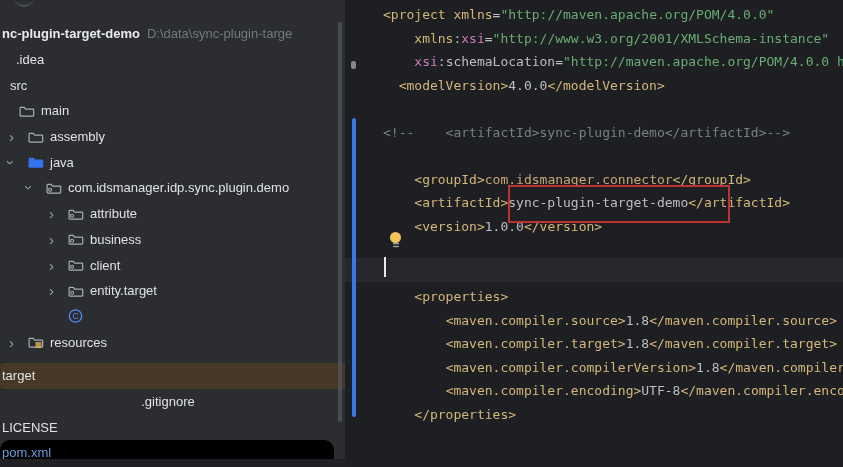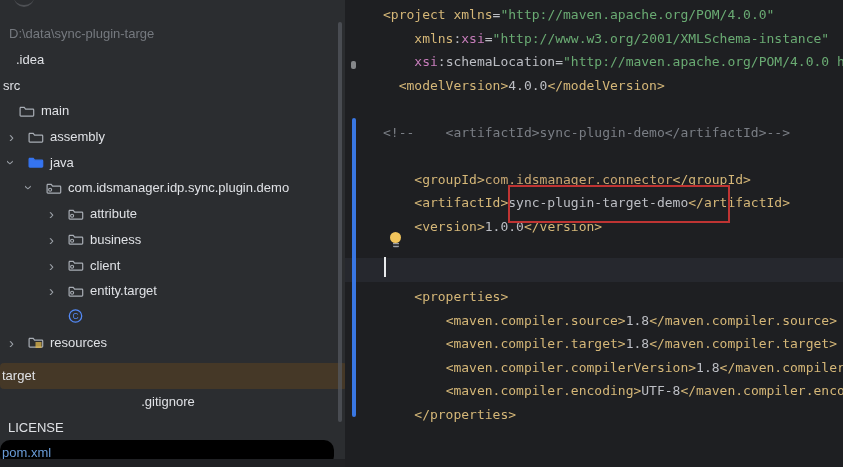--- a/index.html
+++ b/index.html
@@ -55,27 +55,28 @@
 </style>
 </head>
 <body>
 
 <div id="app">
 
   <div id="tree-panel">
     <div id="partial-glyph"></div>
     <div id="tree-rows">
       <div class="row" style="padding-left:2px;">
+        <span class="root-name">nc-plugin-target-demo</span>
         <span class="root-path">D:\data\sync-plugin-targe</span>
       </div>
 
     <div class="row" style="padding-left: 16px;">
           <span>.idea</span>
         </div>
-        <div class="row" style="padding-left: 3px;">
+        <div class="row" style="padding-left: 10px;">
           <span>src</span>
         </div>
         <div class="row" style="padding-left: 18px;">
           <span class="ico"><svg viewBox="0 0 16 16" width="17" height="16">
               <path d="M1.6 4.4h4.1l1.4 1.8h7.3a.8.8 0 0 1 .8.8v5.3a.8.8 0 0 1-.8.8H2.4a.8.8 0 0 1-.8-.8V5.2a.8.8 0 0 1 .8-.8z" fill="none" stroke="#a8adb4" stroke-width="1.2"></path>
             </svg></span>
           <span>main</span>
         </div>
         <div class="row" style="padding-left: 4px;">
           <span class="chev">›</span>
@@ -145,21 +146,21 @@
               <path d="M8 9h6M8 11h6M8 13h6" stroke="#e0b64c" stroke-width="1.4"></path>
             </svg></span>
           <span>resources</span>
         </div>
         <div class="row excl" style="padding-left: 2px;">
           <span>target</span>
         </div>
         <div class="row" style="padding-left: 2px; justify-content: center;">
           <span>.gitignore</span>
         </div>
-        <div class="row" style="padding-left: 8px;">
+        <div class="row" style="padding-left: 2px;">
           <span>LICENSE</span>
         </div>
         <div class="row sel" style="padding-left: 2px;">
           <span class="txt-changed">pom.xml</span>
         </div>
       </div>
     <div id="tree-scrollbar"></div>
     <div id="panel-bottom-strip"></div>
   </div>
 

